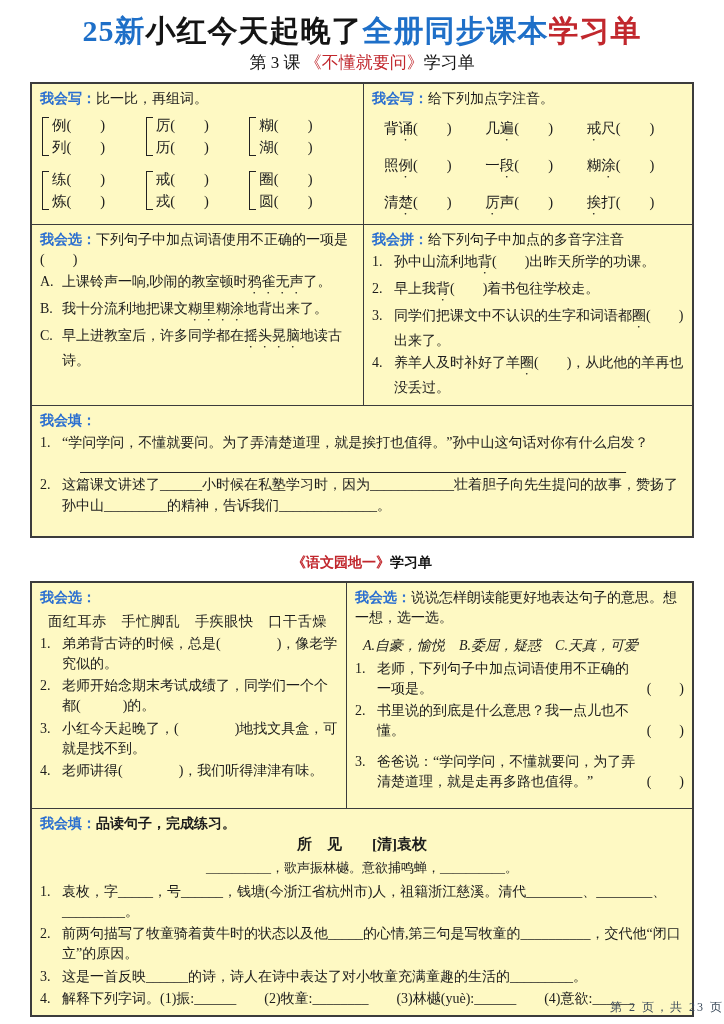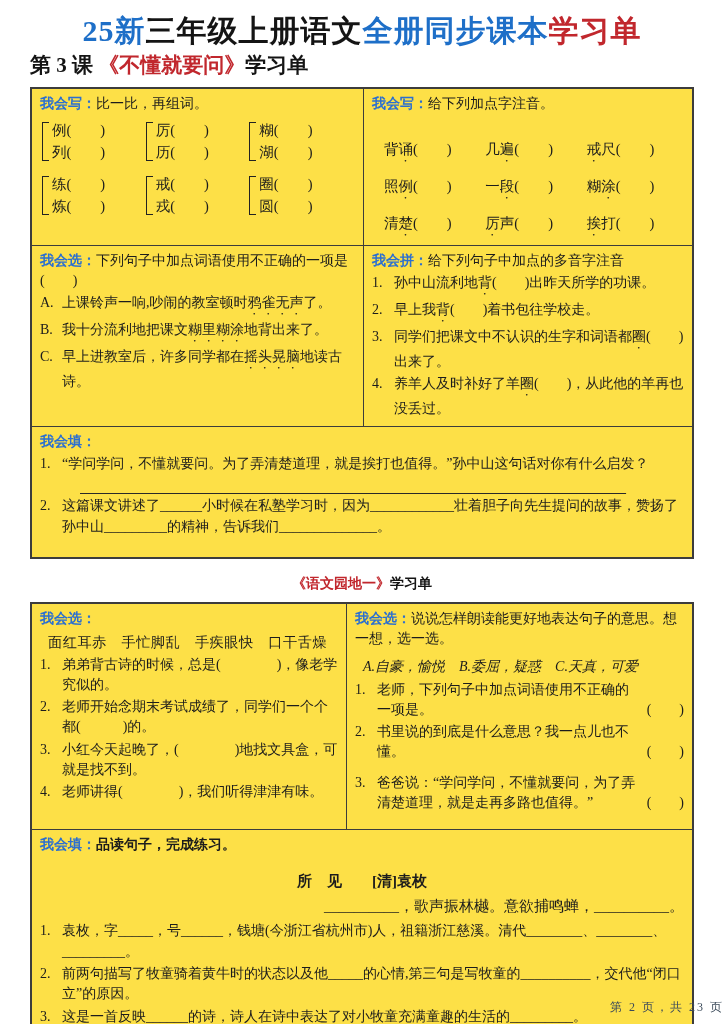--- a/index.html
+++ b/index.html
@@ -9,24 +9,24 @@
     color:#1c1c1c;
     -webkit-font-smoothing:antialiased;
   }
   .page{box-sizing:border-box;width:724px;height:1024px;padding:14px 30px 6px 30px;position:relative;}
 
   
   .main-title{text-align:center;font-size:30px;font-weight:bold;letter-spacing:1px;line-height:1.15;white-space:nowrap;}
   .blue{color:#1e6fc8;}
   .red{color:#c1272d;}
   .blk{color:#141414;}
-  .sub-title{text-align:left;font-size:21px;font-weight:bold;margin-top:2px;margin-bottom:8px;}
-
-  
-  .grid{border:2px solid #3c3c3c;display:grid;background:#fde047;}
+  .sub-title{text-align:center;font-size:17px;font-weight:normal;margin-top:2px;margin-bottom:8px;}
+
+  
+  .grid{border:2px solid #3c3c3c;display:grid;background:#fef9c3;}
   .grid1{grid-template-columns:332px 1fr;}
   .grid2{grid-template-columns:315px 1fr;}
   .cell{box-sizing:border-box;padding:5px 8px 6px 8px;font-size:14px;line-height:1.45;}
   .b-r{border-right:1.5px solid #3c3c3c;}
   .b-b{border-bottom:1.5px solid #3c3c3c;}
   .span2{grid-column:1 / span 2;}
   .lbl{color:#2b6fd0;font-weight:bold;}
 
   
   .dot{
@@ -35,48 +35,48 @@
   }
 
   
   .pairs{display:grid;grid-template-columns:1fr 1fr 1fr;row-gap:9px;margin-top:5px;padding:0 2px;}
   .pairgrp{display:flex;align-items:stretch;}
   .bracket{width:6px;border:1.6px solid #222;border-right:none;margin:3px 3px 3px 0;}
   .paircol{display:flex;flex-direction:column;justify-content:space-between;}
   .paircol div{white-space:nowrap;font-size:14.5px;line-height:1.55;}
 
   
-  .words{display:grid;grid-template-columns:auto auto auto;row-gap:11px;column-gap:4px;margin-top:25px;padding-left:12px;}
+  .words{display:grid;grid-template-columns:auto auto auto;row-gap:11px;column-gap:4px;margin-top:9px;padding-left:12px;}
   .word{white-space:nowrap;font-size:14.5px;}
 
   
   .qrow{display:flex;margin-top:2px;}
   .qnum{flex:0 0 22px;}
   .qtext{flex:1;}
   .qparen{margin-left:6px;align-self:flex-end;white-space:nowrap;}
 
   .bank{padding-left:8px;margin-top:3px;font-size:14.2px;letter-spacing:0.5px;}
 
   .opts-line{margin:8px 0 2px 8px;font-style:italic;}
 
   .answer-line{margin:4px 0 2px 40px;letter-spacing:0;color:#2a2a2a;overflow:hidden;white-space:nowrap;height:16px;text-decoration:underline;}
 
-  .poem-title{text-align:center;font-weight:bold;font-size:15px;margin-top:16px;}
-  .poem-line{text-align:right;font-size:15px;margin:3px 0 4px 0;}
+  .poem-title{text-align:center;font-weight:bold;font-size:15px;margin-top:0;}
+  .poem-line{text-align:center;font-size:13px;margin:3px 0 4px 0;}
 
   .section-title{text-align:center;font-size:14px;font-weight:bold;margin:16px 0 9px 0;}
 
   .footer{position:absolute;left:0;right:0;bottom:8px;text-align:right;font-size:12px;color:#3b4a5a;letter-spacing:2px;}
 </style>
 </head>
 <body>
 
 <div class="page">
 
-  <div class="main-title"><span class="blue">25新</span><span class="blk">三年级上册语文</span><span class="blue">全册同步课本</span><span class="red">学习单</span></div>
+  <div class="main-title"><span class="blue">25新</span><span class="blk">小红今天起晚了</span><span class="blue">全册同步课本</span><span class="red">学习单</span></div>
   <div class="sub-title"><span class="blk">第 3 课 </span><span class="red">《不懂就要问》</span><span class="blk">学习单</span></div>
 
   <div class="grid grid1">
 
     <div class="cell b-r b-b" style="min-height:104px;">
       <div><span class="lbl">我会写：</span><span>比一比，再组词。</span></div>
       <div class="pairs">
         <div class="pairgrp">
             <div class="bracket"></div>
             <div class="paircol">

